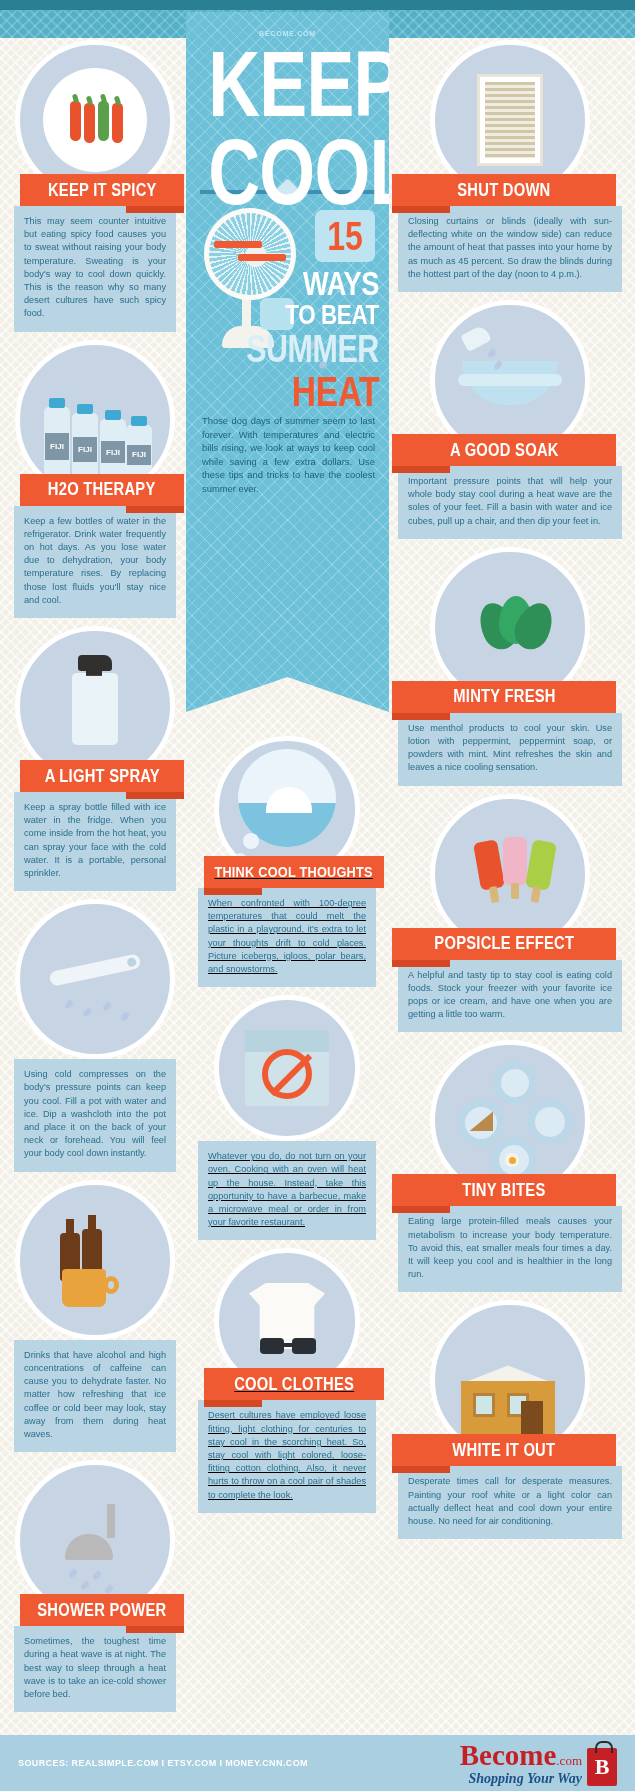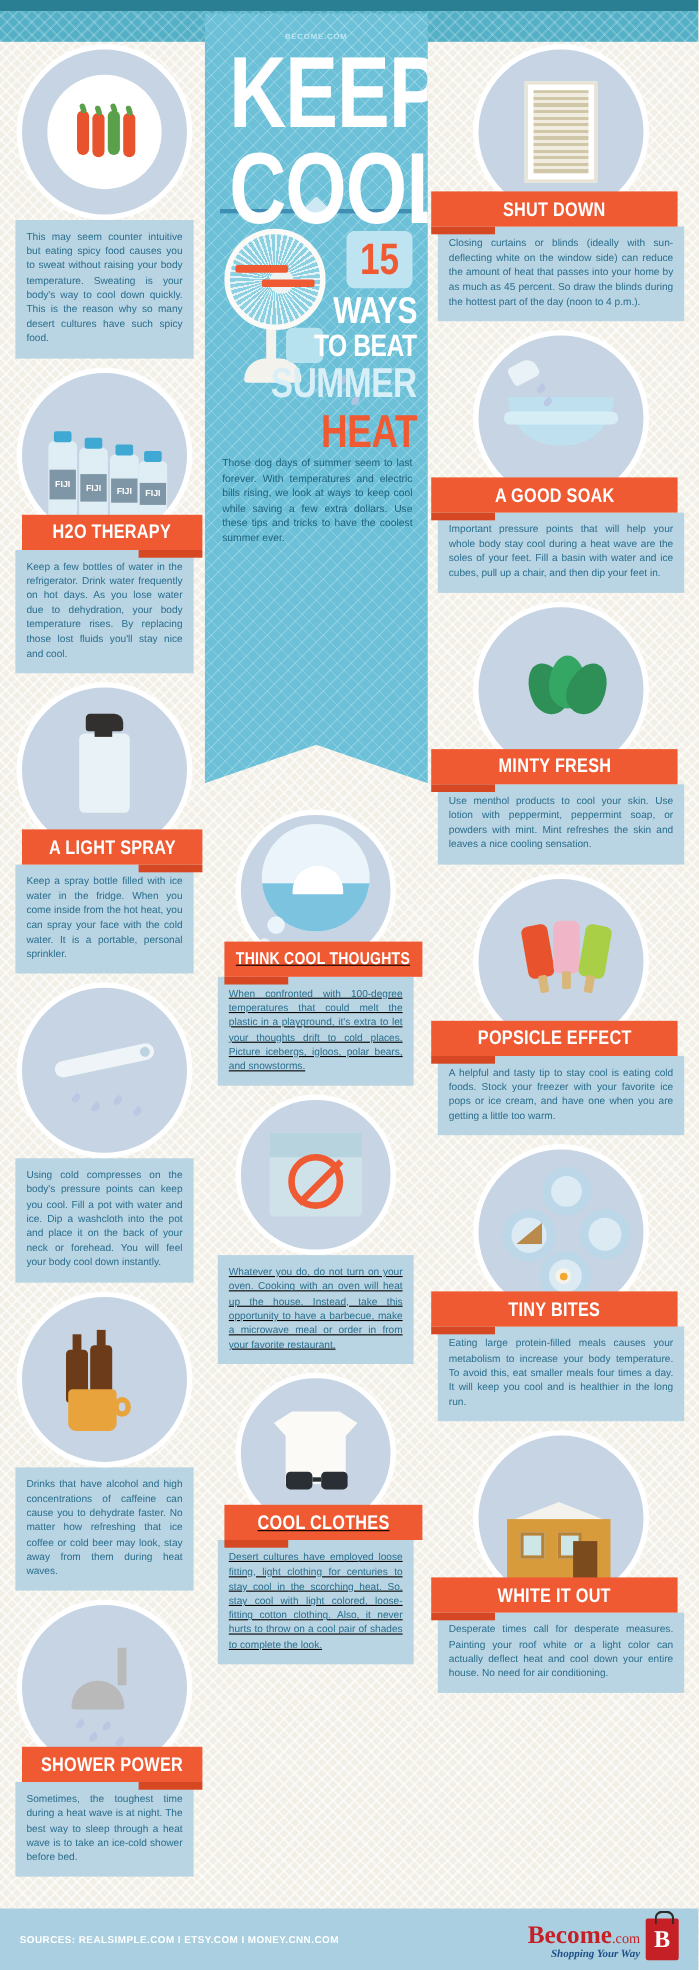--- a/index.html
+++ b/index.html
@@ -186,25 +186,25 @@
     padding: 0 18px;
   }
   .sources {
     color: #ffffff; font-size: 9px; font-weight: bold; letter-spacing: .4px;
     font-family: "Liberation Sans Narrow", "Liberation Sans", sans-serif;
   }
   .brand { display: flex; align-items: flex-end; gap: 5px; }
   .brand-text { text-align: right; line-height: 1; }
   .brand-main {
     color: #c62027; font-family: "Liberation Serif", serif;
-    font-size: 23px; font-weight: bold;
+    font-size: 29px; font-weight: bold;
   }
   .brand-com { color: #c62027; font-size: 13px; font-family: "Liberation Serif", serif; }
   .brand-tag {
-    color: #1e4f86; font-size: 10px; font-family: "Liberation Serif", serif;
+    color: #1e4f86; font-size: 14px; font-family: "Liberation Serif", serif;
     font-style: italic; font-weight: bold; margin-top: 2px;
   }
   .brand-bag {
     width: 30px; height: 38px; background: #c62027; border-radius: 2px;
     position: relative; display: flex; align-items: center; justify-content: center;
     color: #ffffff; font-family: "Liberation Serif", serif;
     font-size: 22px; font-weight: bold;
   }
   .brand-bag::before {
     content: ""; position: absolute; top: -7px; left: 8px; width: 14px; height: 10px;
@@ -358,20 +358,23 @@
   <div class="card">
     <div class="circle sz-l">
       <div class="ill">
         <div class="inner-disc"></div>
         <div class="chili" style="left:50px; top:56px; background:#e8532e;"></div>
         <div class="chili" style="left:64px; top:58px; background:#e8532e;"></div>
         <div class="chili" style="left:78px; top:56px; background:#5aa04a;"></div>
         <div class="chili" style="left:92px; top:58px; background:#e8532e;"></div>
       </div>
     </div>
+    <div class="ribbon shade-right">
+      <span class="ribbon-title">KEEP IT SPICY</span>
+    </div>
     <div class="body">This may seem counter intuitive but eating spicy food causes you to sweat without raising your body temperature. Sweating is your body's way to cool down quickly. This is the reason why so many desert cultures have such spicy food.</div>
   </div>
 
   <div class="card">
     <div class="circle sz-l">
       <div class="ill">
         <div class="bottle" style="left:24px; height:74px;">
             <span class="cap"></span>
             <span class="lbl">FIJI</span>
           </div>

